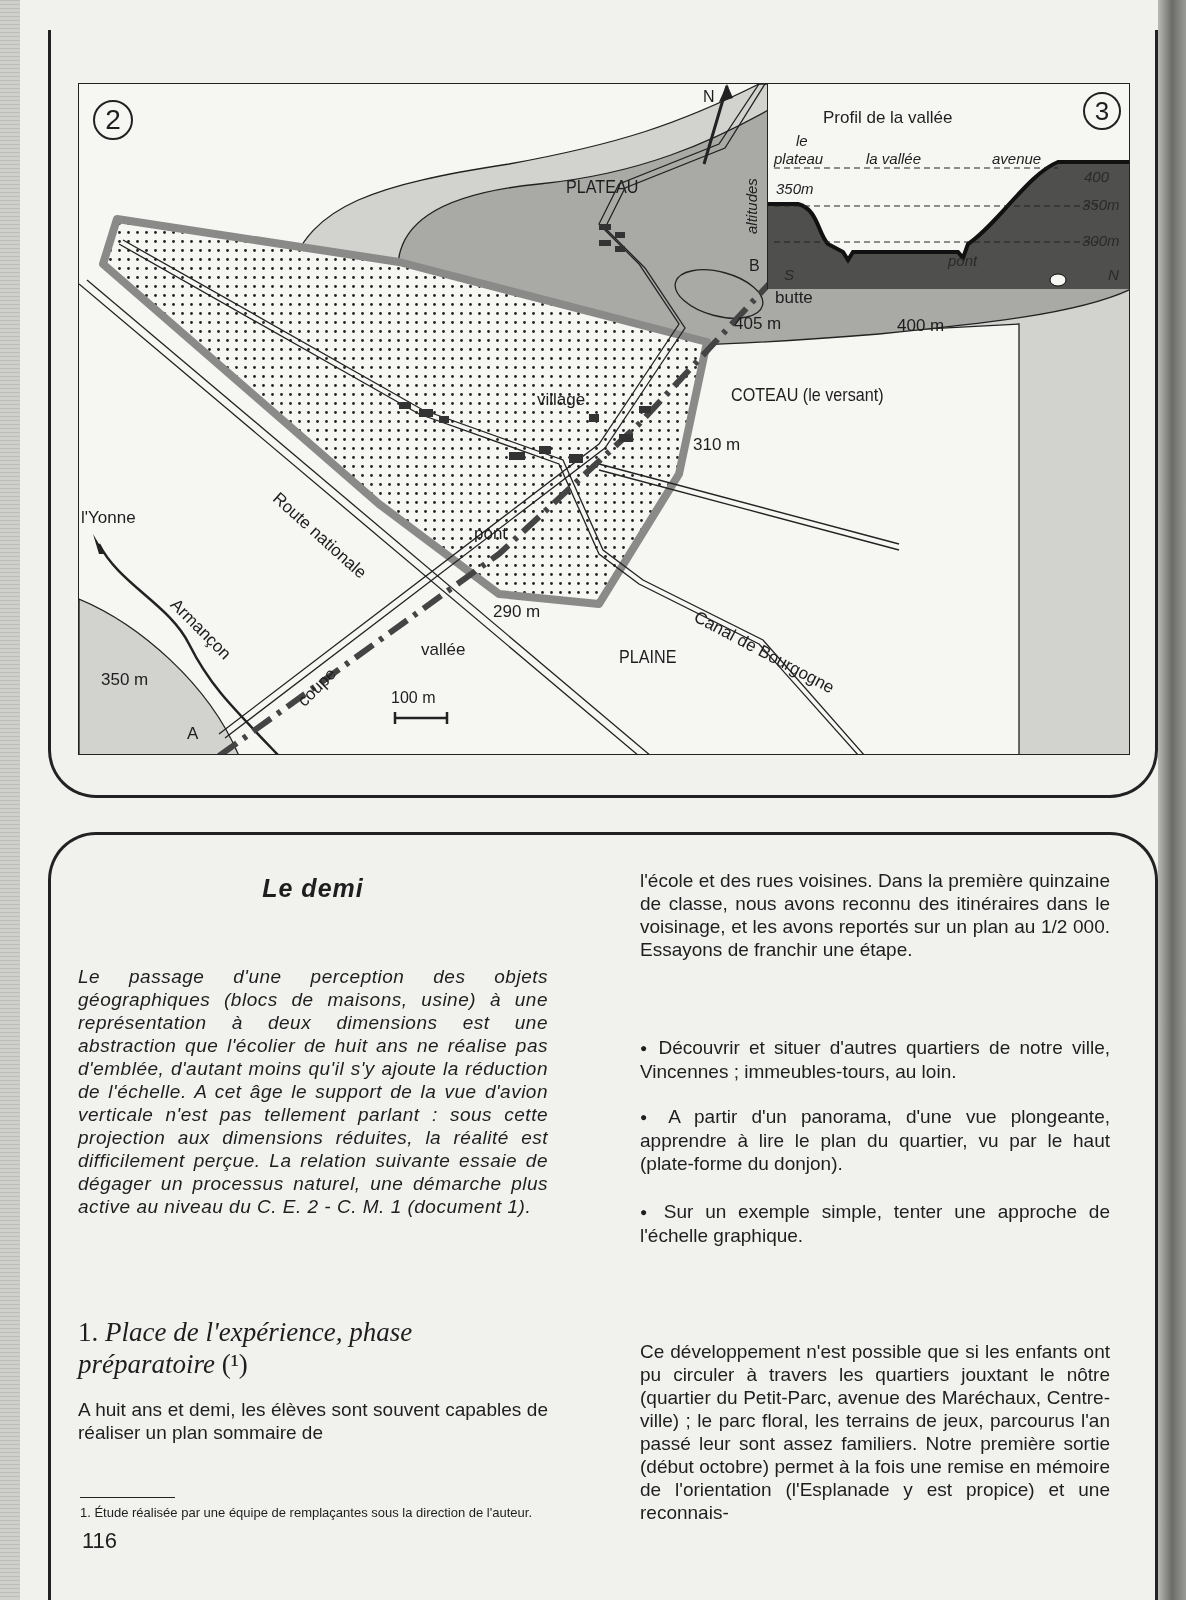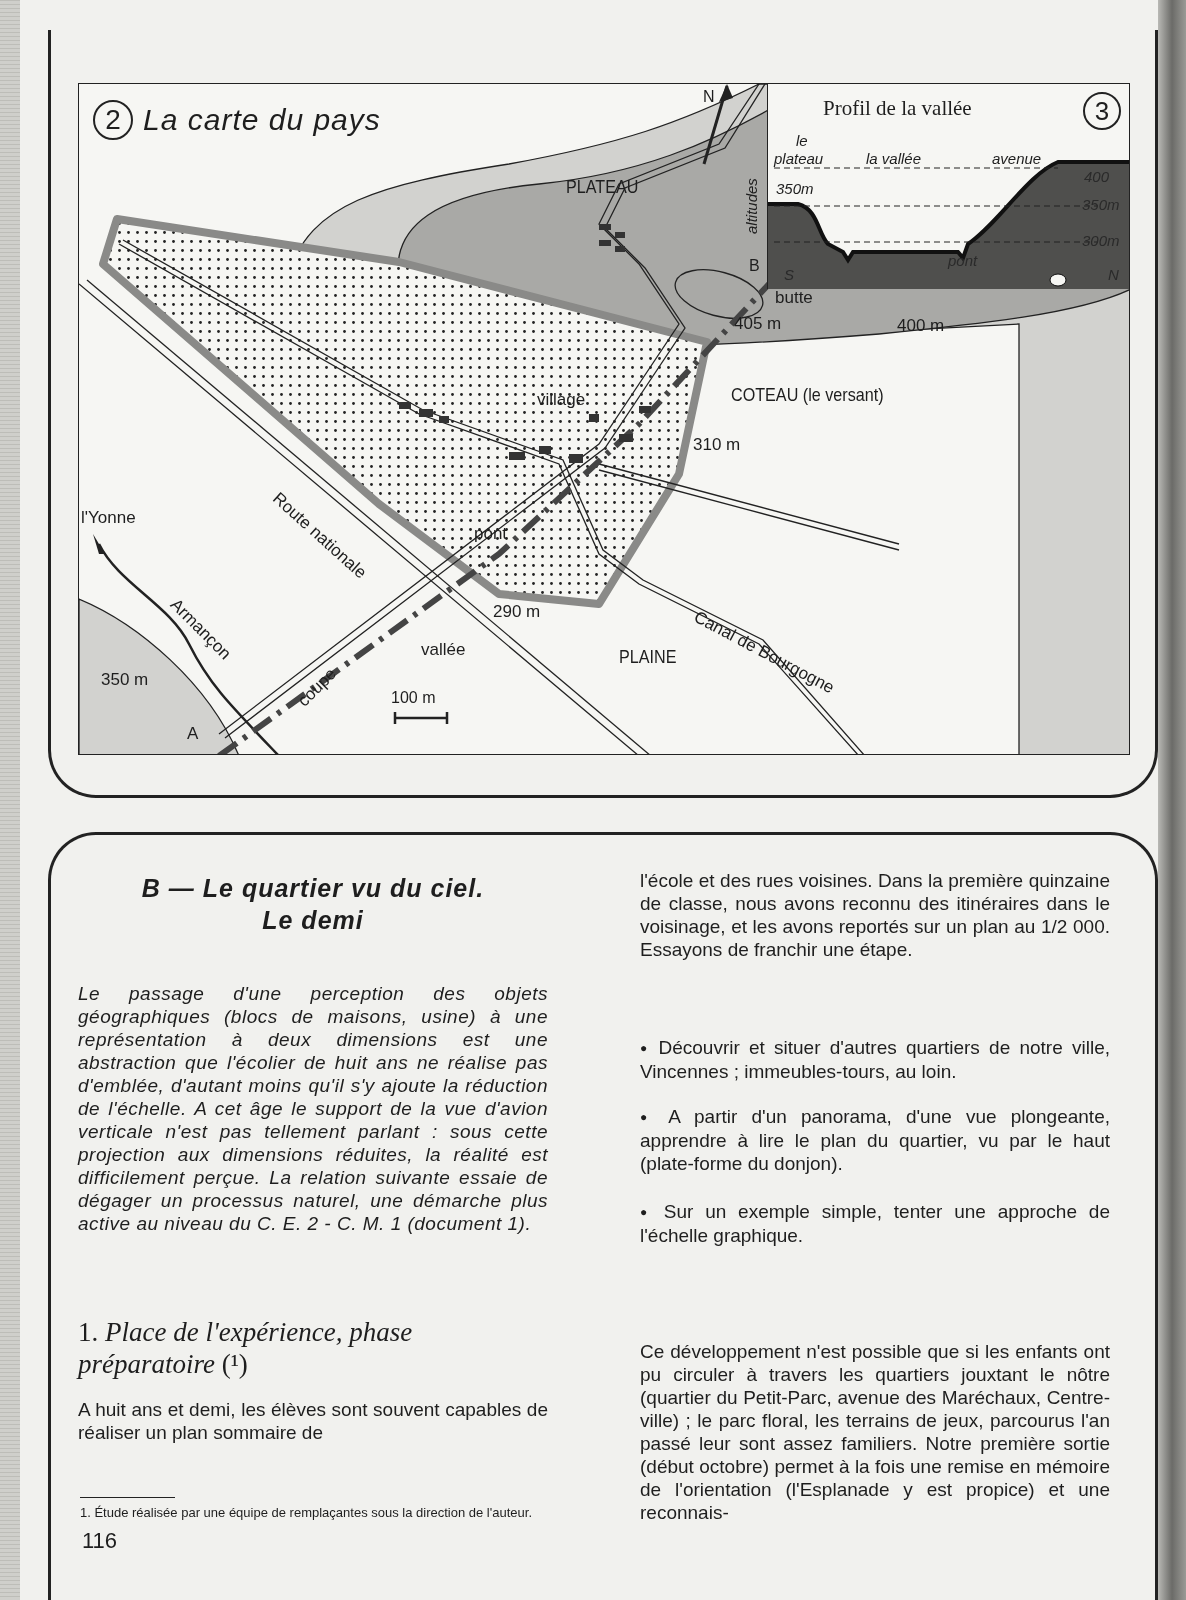--- a/index.html
+++ b/index.html
@@ -44,21 +44,21 @@
     font-size: 28px; font-family: "Liberation Sans", sans-serif;
   }
   .map-title .t { font-style: italic; font-size: 30px; letter-spacing: 1px; }
   .lbl { position: absolute; font-size: 17px; white-space: nowrap; }
   .lbl.cond { font-family: "Liberation Sans Narrow", "Liberation Sans", sans-serif; transform: scaleX(0.85); transform-origin: left; font-size: 19px; }
 
   .profile {
     position: absolute; left: 688px; top: 0px; width: 364px; height: 205px;
     border-left: 1.5px solid #222; border-bottom: 1.5px solid #222; background: #f6f6f3;
   }
-  .profile .ptitle { position: absolute; left: 55px; top: 12px; font-size: 21px; font-family: Liberation Serif, serif; }
+  .profile .ptitle { position: absolute; left: 55px; top: 24px; font-size: 17px; }
   .profile .circ-num { position: absolute; right: 10px; top: 8px; width: 38px; height: 38px; font-size: 26px; }
   .profile .it { position: absolute; font-style: italic; font-size: 15px; }
 
   .legend {
     position: absolute; right: 0; bottom: 0; width: 212px; height: 290px;
     border-left: 1.5px solid #222; border-top: 1.5px solid #222; background: #f6f6f3;
   }
   .legend .lt { position: absolute; left: 64px; top: 8px; font-size: 17px; }
   .legend .li { position: absolute; font-style: italic; font-size: 16px; }
   .sw { position: absolute; left: 12px; width: 36px; border: 1.3px solid #222; }
@@ -71,21 +71,21 @@
   }
   .col { position: absolute; font-size: 19px; line-height: 23px; text-align: justify; }
   .col-left { left: 78px; width: 470px; }
   .col-right { left: 640px; width: 470px; }
   .sec-title {
     position: absolute; left: 78px; top: 872px; width: 470px;
     font-weight: bold; font-style: italic; font-size: 25px; line-height: 32px;
     text-align: center; letter-spacing: 1px;
   }
   .sec-title span { display: block; }
-  .intro { top: 965px; font-style: italic; letter-spacing: 0.5px; margin-top: 17px; }
+  .intro { top: 965px; font-style: italic; letter-spacing: 0.5px; }
   .h1 {
     position: absolute; left: 78px; top: 1316px; width: 470px;
     font-family: "Liberation Serif", serif; font-size: 27px; line-height: 32px;
   }
   .h1 em { font-style: italic; }
   .p2 { top: 1398px; }
   .fn-rule { position: absolute; left: 80px; top: 1497px; width: 95px; border-top: 1.3px solid #222; }
   .footnote { position: absolute; left: 80px; top: 1505px; width: 468px; font-size: 13px; line-height: 15px; text-align: justify; }
   .pagenum { position: absolute; left: 82px; top: 1528px; font-size: 22px; }
   .bullet { margin-bottom: 0; }
@@ -157,21 +157,20 @@
     <path d="M625 80 L 648 2" stroke="#222" stroke-width="3"></path>
     <path d="M648 0 L 640 18 L 654 14 Z" fill="#222"></path>
 
     <path d="M14 450 L 26 470 L 20 470 Z" fill="#222"></path>
 
     <path d="M316 634 L 368 634 M316 628 L 316 640 M368 628 L 368 640" stroke="#222" stroke-width="2.5"></path>
   </svg>
 
   <div class="map-title">
     <span class="circ-num">2</span>
-    <span class="t">La carte du pays</span>
   </div>
 
   <span class="lbl" style="left:624px;top:4px;font-size:16px;">N</span>
   <span class="lbl cond" style="left:487px;top:92px;">PLATEAU</span>
   <span class="lbl" style="left:670px;top:173px;font-size:16px;">B</span>
   <span class="lbl" style="left:696px;top:204px;">butte</span>
   <span class="lbl" style="left:655px;top:230px;">405  m</span>
   <span class="lbl" style="left:818px;top:232px;">400  m</span>
   <span class="lbl cond" style="left:652px;top:300px;">COTEAU  (le  versant)</span>
   <span class="lbl" style="left:458px;top:306px;">village</span>
@@ -214,21 +213,20 @@
     <span class="it" style="left:16px;top:182px;color:#2a2a2a;">S</span>
     <span class="it" style="left:340px;top:182px;color:#2a2a2a;">N</span>
   </div>
   <span class="lbl" style="left:664px;top:150px;transform:rotate(-90deg);transform-origin:left top;font-style:italic;font-size:15px;">altitudes</span>
 
 </div>
 
 <div class="frame-bot"></div>
 
 <div class="sec-title">
-  <span>B  —  Le  quartier  vu  du  ciel.</span>
   <span>Le  demi</span>
 </div>
 
 <p class="col col-left intro">Le passage d'une perception des objets géographiques (blocs de maisons, usine) à une représentation à deux dimensions est une abstraction que l'écolier de huit ans ne réalise pas d'emblée, d'autant moins qu'il s'y ajoute la réduction de l'échelle. A cet âge le support de la vue d'avion verticale n'est pas tellement parlant : sous cette projection aux dimensions réduites, la réalité est difficilement perçue. La relation suivante essaie de dégager un processus naturel, une démarche plus active au niveau du C. E. 2 - C. M. 1 (document 1).</p>
 
 <div class="h1">
   <span>1.</span>
   <em>Place de l'expérience, phase préparatoire</em>
   <span>(¹)</span>
 </div>

